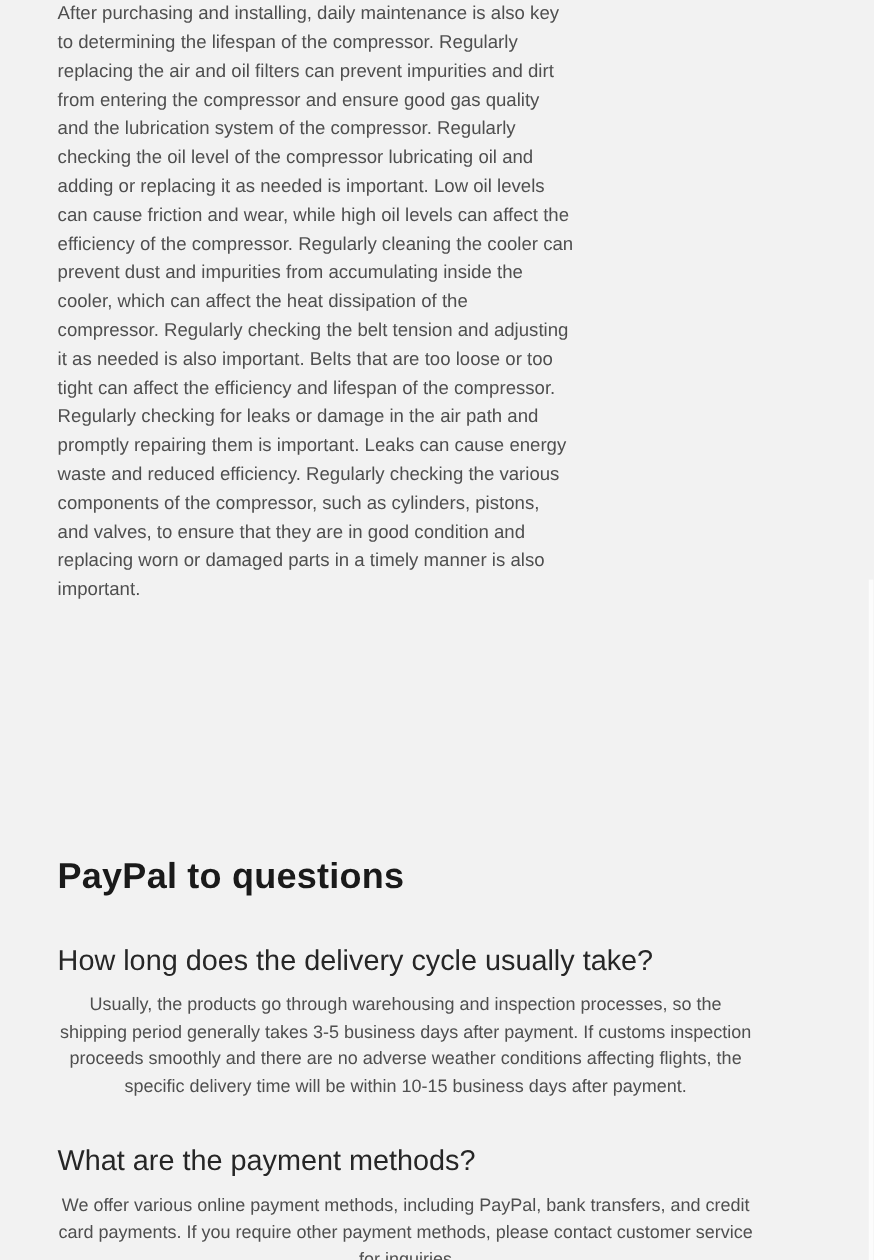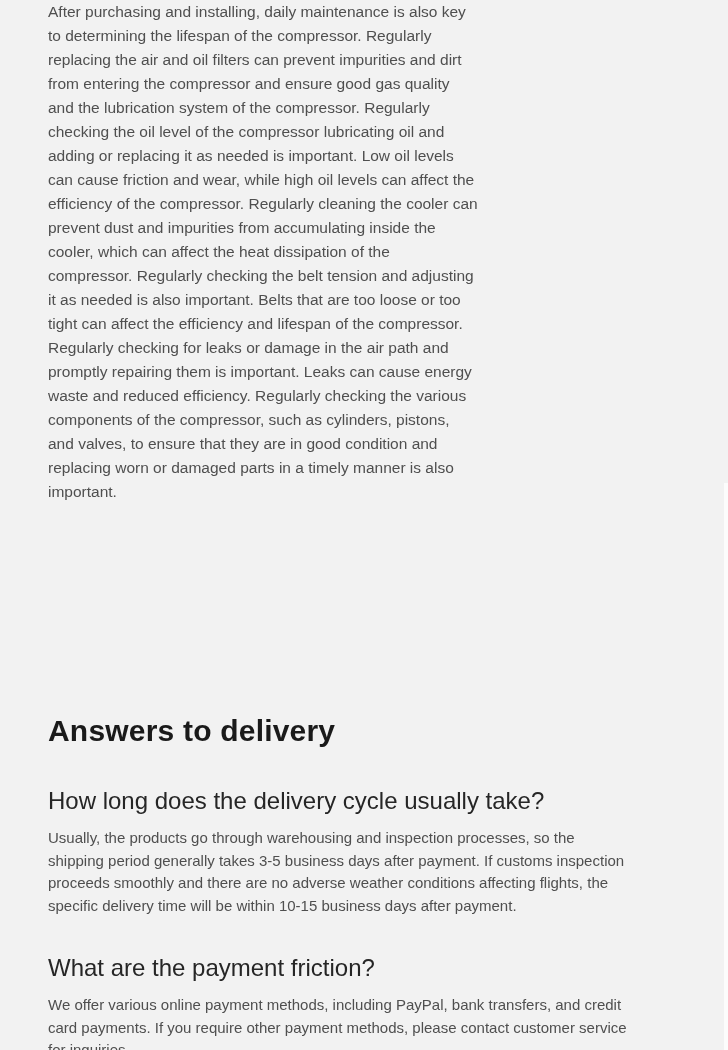--- a/index.html
+++ b/index.html
@@ -45,48 +45,49 @@
   }
   .faq-item + .faq-item .question {
     margin-top: 37px;
   }
   .faq-item .answer {
     margin: 13px 0 0;
     max-width: 580px;
     font-size: 15px;
     line-height: 22.5px;
     color: #4f4f4f;
+    text-align: center;
   }
   .edge-strip {
     position: absolute;
     top: 483px;
     right: 0;
     width: 4px;
     height: 567px;
     background: #fcfcfc;
   }
 </style>
 </head>
 <body>
 
 <main class="content">
 
   <p class="intro">After purchasing and installing, daily maintenance is also key to determining the lifespan of the compressor. Regularly replacing the air and oil filters can prevent impurities and dirt from entering the compressor and ensure good gas quality and the lubrication system of the compressor. Regularly checking the oil level of the compressor lubricating oil and adding or replacing it as needed is important. Low oil levels can cause friction and wear, while high oil levels can affect the efficiency of the compressor. Regularly cleaning the cooler can prevent dust and impurities from accumulating inside the cooler, which can affect the heat dissipation of the compressor. Regularly checking the belt tension and adjusting it as needed is also important. Belts that are too loose or too tight can affect the efficiency and lifespan of the compressor. Regularly checking for leaks or damage in the air path and promptly repairing them is important. Leaks can cause energy waste and reduced efficiency. Regularly checking the various components of the compressor, such as cylinders, pistons, and valves, to ensure that they are in good condition and replacing worn or damaged parts in a timely manner is also important.</p>
 
-  <h1 class="faq-title">Answers to delivery</h1>
+  <h1 class="faq-title">PayPal to questions</h1>
 
   <section class="faq">
 
     <div class="faq-item">
       <h2 class="question">How long does the delivery cycle usually take?</h2>
       <p class="answer">Usually, the products go through warehousing and inspection processes, so the shipping period generally takes 3-5 business days after payment. If customs inspection proceeds smoothly and there are no adverse weather conditions affecting flights, the specific delivery time will be within 10-15 business days after payment.</p>
     </div>
 
     <div class="faq-item">
-      <h2 class="question">What are the payment friction?</h2>
+      <h2 class="question">What are the payment methods?</h2>
       <p class="answer">We offer various online payment methods, including PayPal, bank transfers, and credit card payments. If you require other payment methods, please contact customer service for inquiries</p>
     </div>
 
   </section>
 
 </main>
 
 <div class="edge-strip"></div>
 
 </body></html>

